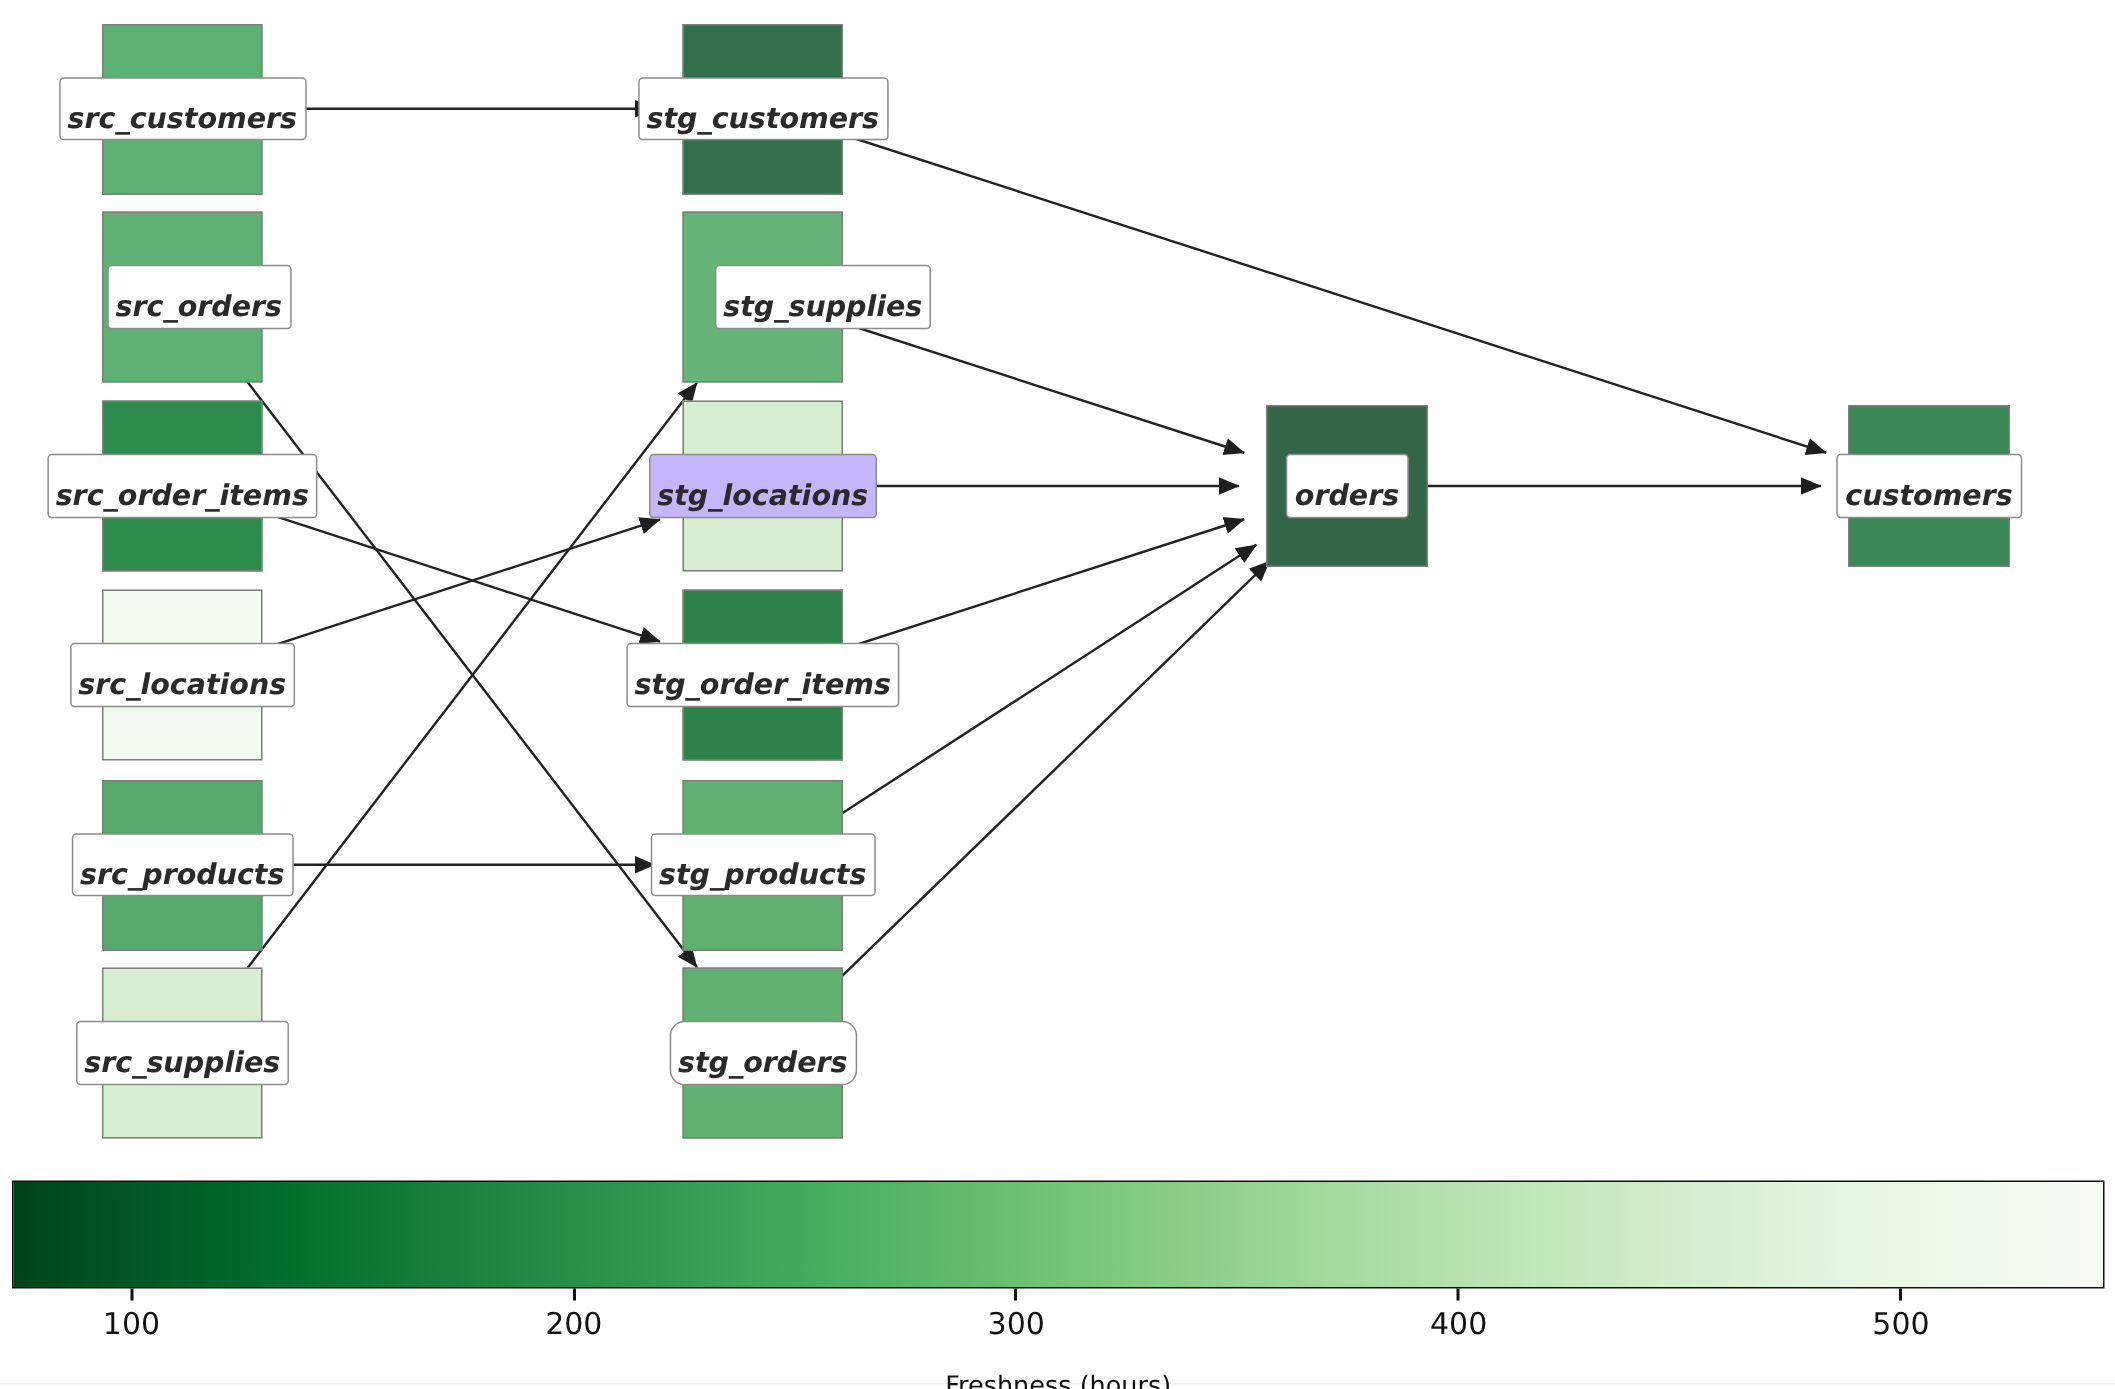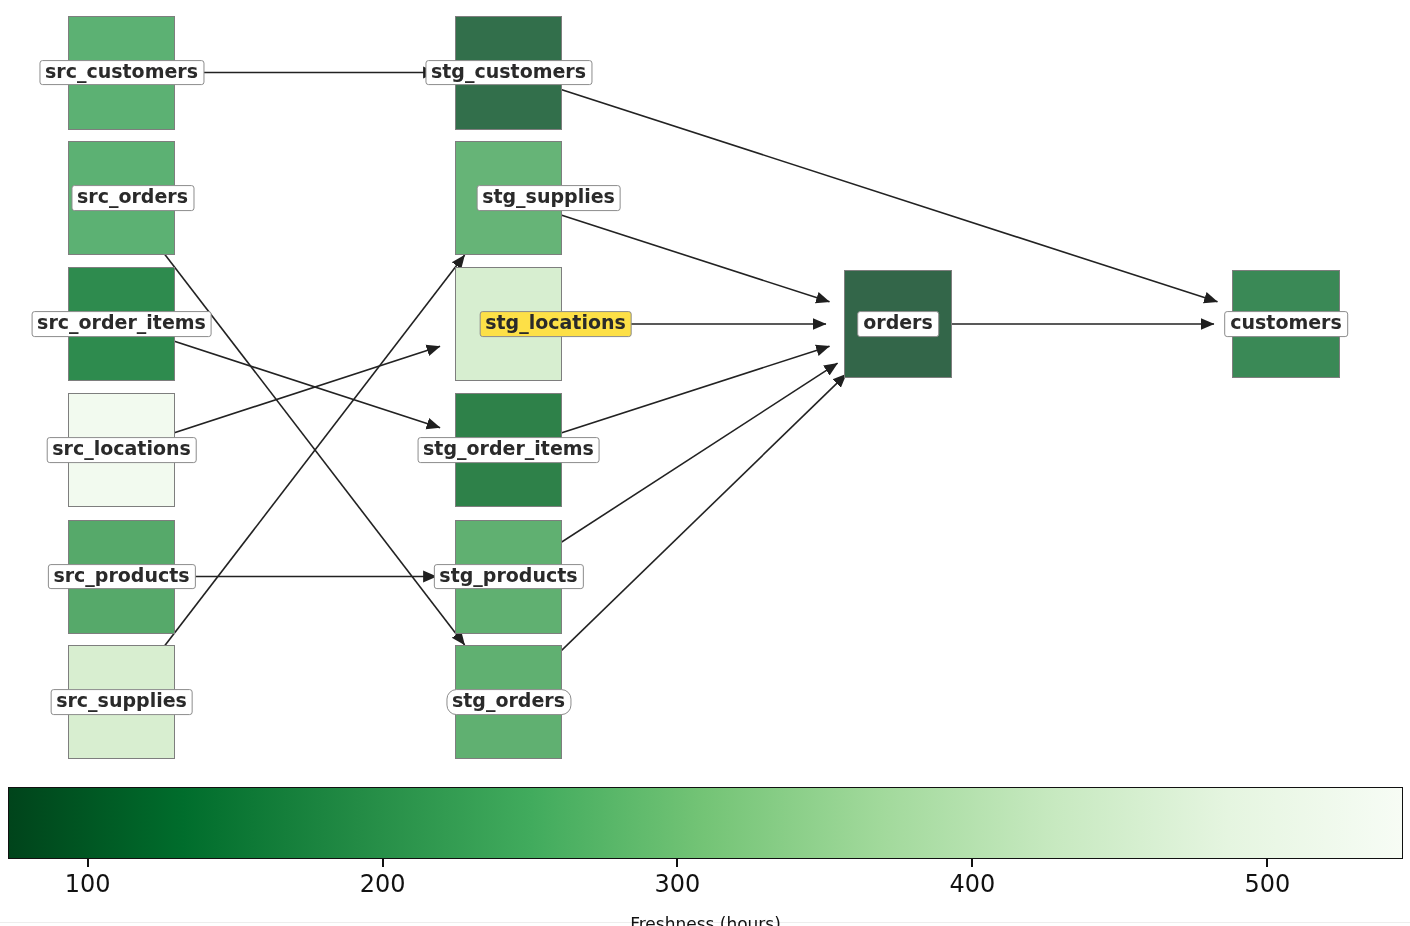--- a/index.html
+++ b/index.html
@@ -8,30 +8,30 @@
     font-family:"DejaVu Sans","Liberation Sans",sans-serif; overflow:hidden;
   }
   svg.edge-layer { position:absolute; left:0; top:0; z-index:1; }
   .node {
     position:absolute; box-sizing:border-box; z-index:2;
     border:1.5px solid #7e7e7e;
   }
   .node-label {
     position:absolute; z-index:3; transform:translate(-50%,-50%);
     background:#ffffff; border:1.4px solid #8c8c8c; border-radius:3px;
-    padding:0 5px 2px 5px; font-weight:bold; font-size:19px; line-height:1.15;
-    color:#2a2a2a; white-space:nowrap;
+    padding:17px 5px 2px 5px; font-weight:bold; font-size:19px; line-height:1.15;
+    color:#2a2a2a; white-space:nowrap;font-style:italic;
   }
   .cbar {
     position:absolute; box-sizing:border-box; z-index:2;
     border:1.5px solid #111111;
   }
   .cbar-tick { position:absolute; width:2px; height:8px; background:#111111; z-index:2; }
   .cbar-ticklabel {
-    position:absolute; transform:translateX(-50%); font-size:24px; color:#111111; z-index:2;
+    position:absolute; transform:translateX(-50%); font-size:20px; color:#111111; z-index:2;
   }
   .cbar-axislabel {
     position:absolute; transform:translateX(-50%); font-size:17px; color:#111111; z-index:2;margin-top:16px;
   }
   .bottom-line { position:absolute; left:0; width:1410px; top:922px; height:1px; background:#ededed; }
 </style>
 </head>
 <body>
 
 <div class="figure">
@@ -69,21 +69,21 @@
       <div class="node-label" style="left: 121.5px; top: 450px; background: rgb(255, 255, 255); border-color: rgb(140, 140, 140); color: rgb(42, 42, 42);">src_locations</div>
       <div class="node" style="left: 68px; top: 519.5px; width: 107px; height: 114px; background: rgb(86, 169, 106); border-color: rgb(126, 126, 126);"></div>
       <div class="node-label" style="left: 121.5px; top: 576.5px; background: rgb(255, 255, 255); border-color: rgb(140, 140, 140); color: rgb(42, 42, 42);">src_products</div>
       <div class="node" style="left: 68px; top: 645px; width: 107px; height: 114px; background: rgb(216, 238, 208); border-color: rgb(126, 126, 126);"></div>
       <div class="node-label" style="left: 121.5px; top: 702px; background: rgb(255, 255, 255); border-color: rgb(140, 140, 140); color: rgb(42, 42, 42);">src_supplies</div>
       <div class="node" style="left: 455px; top: 15.5px; width: 107px; height: 114px; background: rgb(50, 111, 75); border-color: rgb(126, 126, 126);"></div>
       <div class="node-label" style="left: 508.5px; top: 72.5px; background: rgb(255, 255, 255); border-color: rgb(140, 140, 140); color: rgb(42, 42, 42);">stg_customers</div>
       <div class="node" style="left: 455px; top: 141px; width: 107px; height: 114px; background: rgb(102, 180, 119); border-color: rgb(126, 126, 126);"></div>
       <div class="node-label" style="left: 508.5px; top: 198px; background: rgb(255, 255, 255); border-color: rgb(140, 140, 140); color: rgb(42, 42, 42); margin-left: 40px;">stg_supplies</div>
       <div class="node" style="left: 455px; top: 267px; width: 107px; height: 114px; background: rgb(215, 238, 208); border-color: rgb(126, 126, 126);"></div>
-      <div class="node-label" style="left: 508.5px; top: 324px; background: #fde047; border-color: rgb(140, 140, 140); color: rgb(42, 42, 42); margin-left: 47px;">stg_locations</div>
+      <div class="node-label" style="left: 508.5px; top: 324px; background: #c4b5fd; border-color: rgb(140, 140, 140); color: rgb(42, 42, 42);">stg_locations</div>
       <div class="node" style="left: 455px; top: 393px; width: 107px; height: 114px; background: rgb(46, 129, 73); border-color: rgb(126, 126, 126);"></div>
       <div class="node-label" style="left: 508.5px; top: 450px; background: rgb(255, 255, 255); border-color: rgb(140, 140, 140); color: rgb(42, 42, 42);">stg_order_items</div>
       <div class="node" style="left: 455px; top: 519.5px; width: 107px; height: 114px; background: rgb(96, 176, 113); border-color: rgb(126, 126, 126);"></div>
       <div class="node-label" style="left: 508.5px; top: 576.5px; background: rgb(255, 255, 255); border-color: rgb(140, 140, 140); color: rgb(42, 42, 42); text-align: right;">stg_products</div>
       <div class="node" style="left: 455px; top: 645px; width: 107px; height: 114px; background: rgb(96, 176, 113); border-color: rgb(126, 126, 126);"></div>
       <div class="node-label" style="left: 508.5px; top: 702px; background: rgb(255, 255, 255); border-color: rgb(140, 140, 140); color: rgb(42, 42, 42); border-radius: 10px;">stg_orders</div>
       <div class="node" style="left: 844px; top: 270px; width: 108px; height: 108px; background: rgb(51, 102, 73); border-color: rgb(126, 126, 126);"></div>
       <div class="node-label" style="left: 898px; top: 324px; background: rgb(255, 255, 255); border-color: rgb(140, 140, 140); color: rgb(42, 42, 42);">orders</div>
       <div class="node" style="left: 1232px; top: 270px; width: 108px; height: 108px; background: rgb(58, 137, 86); border-color: rgb(126, 126, 126);"></div>
       <div class="node-label" style="left: 1286px; top: 324px; background: rgb(255, 255, 255); border-color: rgb(140, 140, 140); color: rgb(42, 42, 42);">customers</div>

